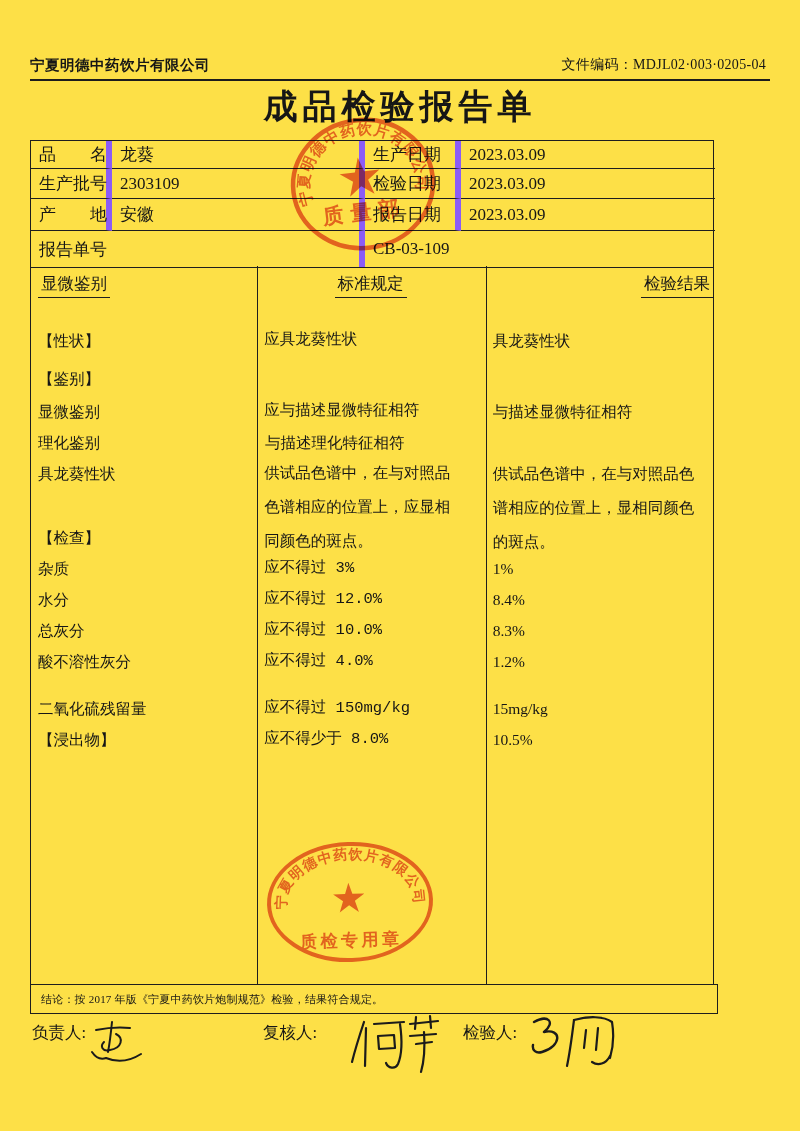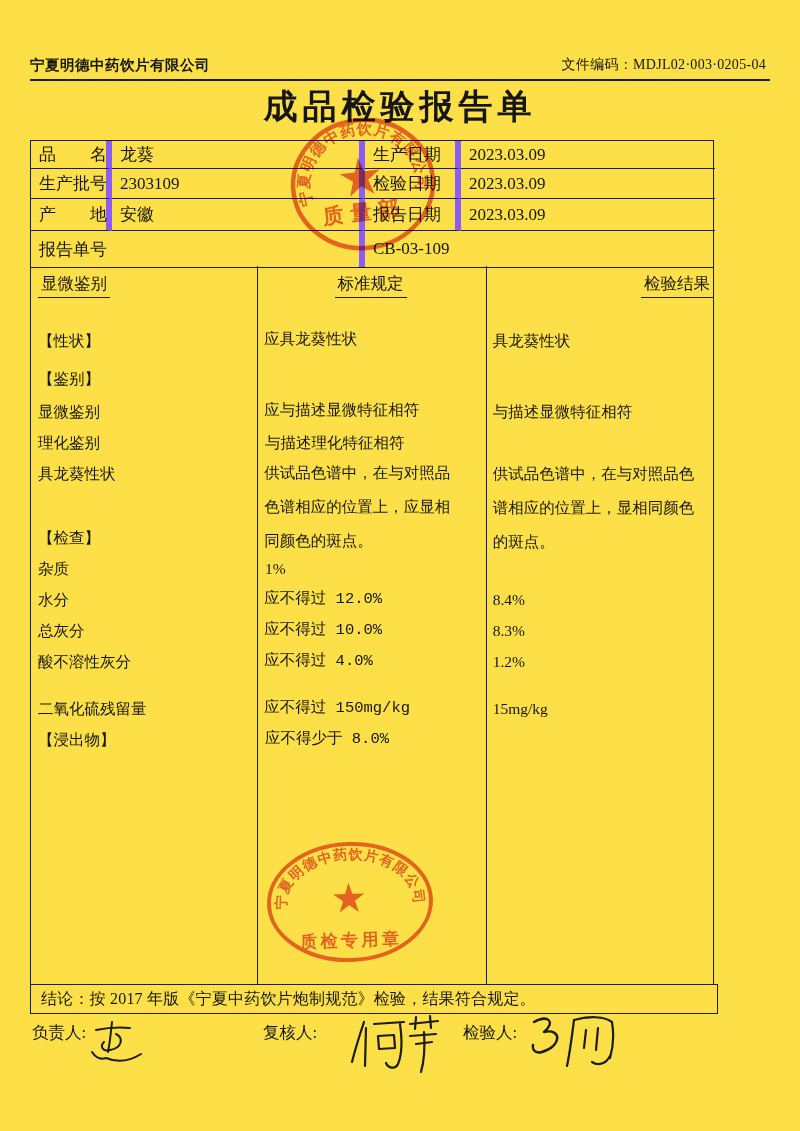--- a/index.html
+++ b/index.html
@@ -43,21 +43,21 @@
   .mt-row .c3{width:229px;padding-left:8px;padding-right:4px;}
   .mt-row:nth-child(1){margin-top:28px;justify-content:flex-end;}
   .mt-row:nth-child(2){margin-top:7px;}
   .mt-row:nth-child(3){margin-top:2px;}
   .mt-row:nth-child(11){margin-top:16px;}
   .mt-row.tall{height:64px;}
   .mt-row.tall .c2,.mt-row.tall .c3{line-height:34px;margin-top:-6px;}
   
   .conclusion{position:absolute;left:30px;top:984px;width:688px;height:30px;
         border:1.5px solid #1e1e1e;box-sizing:border-box;display:flex;align-items:center;
-        padding-left:10px;font-size:16px;letter-spacing:0.2px;}
+        padding-left:10px;font-size:11px;letter-spacing:0.2px;}
   
   .sig-label{position:absolute;top:1022px;font-size:16.5px;}
   .sig-label.l1{left:32px;} .sig-label.l2{left:263px;} .sig-label.l3{left:463px;}
   .sig{position:absolute;}
   .sig path{fill:none;stroke:#1b1b1b;stroke-linecap:round;stroke-linejoin:round;}
   
   .stamp{position:absolute;opacity:0.8;mix-blend-mode:multiply;}
   .stamp-top{left:288px;top:114px;transform:rotate(-7deg);}
   .stamp-bot{left:265px;top:839px;transform:rotate(-2deg);}
 </style>
@@ -124,20 +124,21 @@
       <div class="c c2">供试品色谱中，在与对照品色谱相应的位置上，应显相同颜色的斑点。</div>
       <div class="c c3">供试品色谱中，在与对照品色谱相应的位置上，显相同颜色的斑点。</div>
     </div>
         <div class="mt-row">
       <div class="c c1">【检查】</div>
       <div class="c c2"></div>
       <div class="c c3"></div>
     </div>
         <div class="mt-row">
       <div class="c c1">杂质</div>
+      <div class="c c2">应不得过 3%</div>
       <div class="c c3">1%</div>
     </div>
         <div class="mt-row">
       <div class="c c1">水分</div>
       <div class="c c2">应不得过 12.0%</div>
       <div class="c c3">8.4%</div>
     </div>
         <div class="mt-row">
       <div class="c c1">总灰分</div>
       <div class="c c2">应不得过 10.0%</div>
@@ -149,20 +150,21 @@
       <div class="c c3">1.2%</div>
     </div>
         <div class="mt-row">
       <div class="c c1">二氧化硫残留量</div>
       <div class="c c2">应不得过 150mg/kg</div>
       <div class="c c3">15mg/kg</div>
     </div>
         <div class="mt-row">
       <div class="c c1">【浸出物】</div>
       <div class="c c2">应不得少于 8.0%</div>
+      <div class="c c3">10.5%</div>
     </div>
       </div>
   </div>
 
   <div class="conclusion">结论：按 2017 年版《宁夏中药饮片炮制规范》检验，结果符合规定。</div>
 
   <div class="sig-label l1">负责人:</div>
   <div class="sig-label l2">复核人:</div>
   <div class="sig-label l3">检验人:</div>
 

